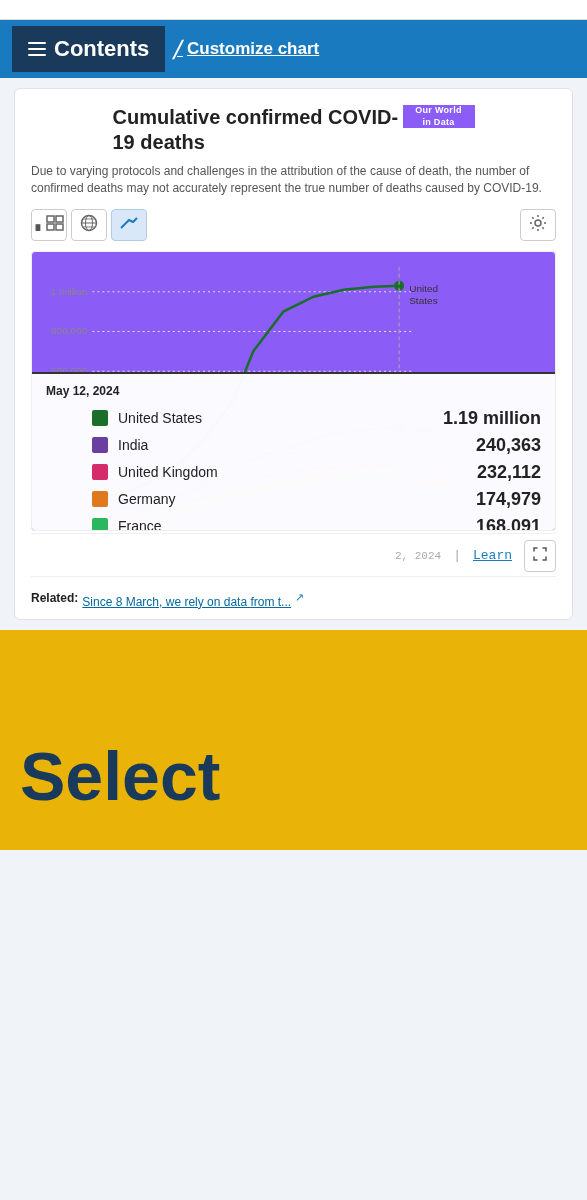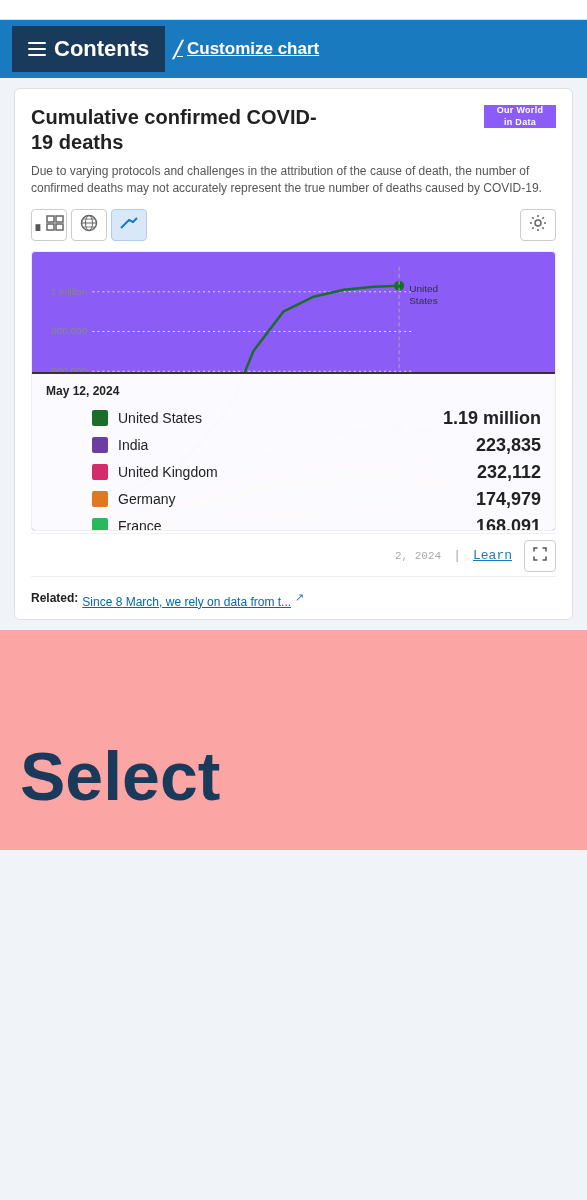--- a/index.html
+++ b/index.html
@@ -72,21 +72,21 @@
       margin: 10px 14px;
       border-radius: 6px;
       border: 1px solid #e0e0e0;
       padding: 16px 16px 0 16px;
       overflow: hidden;
     }
 
     
     .card-header {
       display: flex;
-      justify-content: space-between;
+      justify-content: center;
       align-items: flex-start;
       margin-bottom: 8px;
     }
     .card-title {
       font-size: 20px;
       font-weight: 700;
       color: #222;
       line-height: 1.25;
       max-width: 290px;
     }
@@ -247,21 +247,21 @@
       align-items: center;
       justify-content: center;
       cursor: pointer;
       font-size: 14px;
       color: #555;
       background: #fff;
     }
 
     
     .bottom-section {
-      background: #fca5a5;
+      background: #eab308;
       min-height: 220px;
       padding: 40px 20px;
       display: flex;
       align-items: flex-end;
     }
     .select-heading {
       font-size: 68px;
       font-weight: 800;
       color: #1a3a5c;
       line-height: 1;
@@ -390,21 +390,21 @@
       <div class="tooltip-date">May 12, 2024</div>
       <div>
         <div class="tooltip-row">
           <div class="tooltip-color-box" style="background:#1a6e2a"></div>
           <span class="tooltip-country">United States</span>
           <span class="tooltip-value">1.19 million</span>
         </div>
         <div class="tooltip-row">
           <div class="tooltip-color-box" style="background:#6b3fa0"></div>
           <span class="tooltip-country">India</span>
-          <span class="tooltip-value">223,835</span>
+          <span class="tooltip-value">240,363</span>
         </div>
         <div class="tooltip-row">
           <div class="tooltip-color-box" style="background:#d42b6a"></div>
           <span class="tooltip-country">United Kingdom</span>
           <span class="tooltip-value">232,112</span>
         </div>
         <div class="tooltip-row">
           <div class="tooltip-color-box" style="background:#e07820"></div>
           <span class="tooltip-country">Germany</span>
           <span class="tooltip-value">174,979</span>

